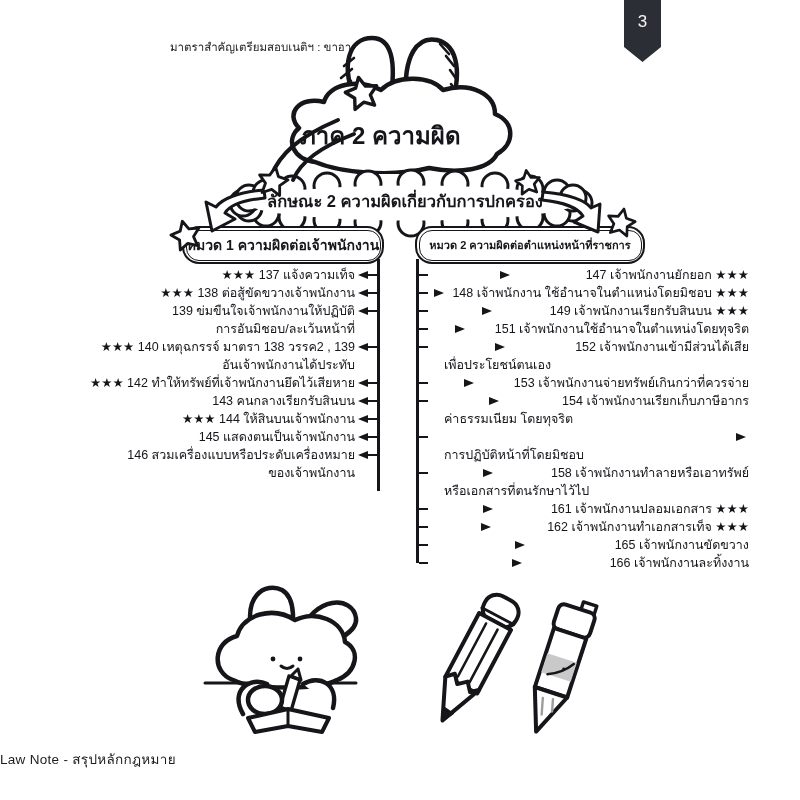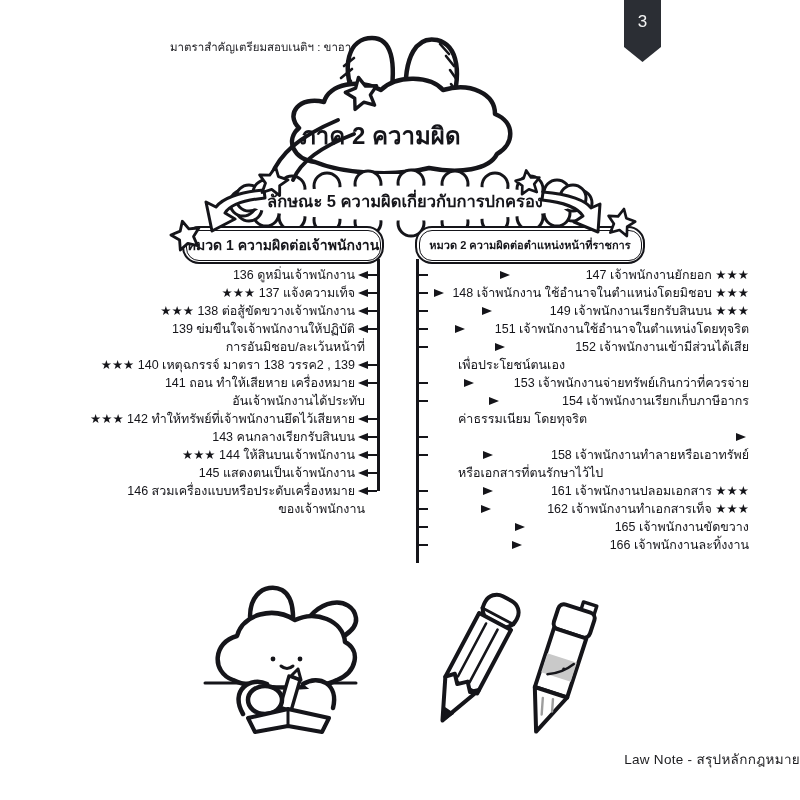--- a/index.html
+++ b/index.html
@@ -34,30 +34,30 @@
   #trunk-left{left:377px;top:259px;height:232px;}
   #trunk-right{left:416px;top:259px;height:304px;}
 
   
   .mlist{position:absolute;top:266px;z-index:3;}
   #chapter1-list{left:88px;width:289px;}
   #chapter2-list{left:419px;width:330px;}
   .row{height:18px;display:flex;align-items:center;white-space:nowrap;font-size:12.5px;}
   .row.l{justify-content:flex-end;}
   .row.r{justify-content:space-between;}
-  .row.l.cont{padding-right:12px;}
-  .row.r.cont{padding-left:39px;}
+  .row.l.cont{padding-right:22px;}
+  .row.r.cont{padding-left:25px;}
   .lab{line-height:18px;}
   .cline{display:block;width:9px;height:0;border-top:2.4px solid #15151a;}
   .ahead{display:block;width:0;height:0;border-top:4.5px solid transparent;border-bottom:4.5px solid transparent;}
   .ahead.al{border-right:10px solid #15151a;margin-left:3px;}
   .ahead.ar{border-left:10px solid #15151a;margin-right:3px;}
 
   
-  #footer{left:0;top:748px;width:800px;text-align:right;font-size:13.5px;color:#1c1c1f;letter-spacing:.3px;}
+  #footer{left:0;top:748px;width:800px;text-align:left;font-size:13.5px;color:#1c1c1f;letter-spacing:.3px;}
 </style>
 </head>
 <body>
 
 <div id="page">
 
   <div class="abs" id="header-note">มาตราสำคัญเตรียมสอบเนติฯ : ขาอาญา</div>
 
   <div class="abs" id="bookmark">
     <span>3</span>
@@ -98,21 +98,21 @@
         <circle cx="147" cy="12" r="13"></circle>
       <circle cx="190" cy="11" r="13"></circle>
         <circle cx="234" cy="12" r="13"></circle>
         <circle cx="274" cy="14" r="13"></circle>
       <circle cx="309" cy="17" r="13"></circle>
         <circle cx="336" cy="21" r="13"></circle>
         <circle cx="352" cy="26" r="13"></circle>
     </g>
     <ellipse cx="190" cy="31" rx="164" ry="17.5" fill="#fff"></ellipse>
   </svg>
-  <div class="abs" id="banner-title">ลักษณะ 5 ความผิดเกี่ยวกับการปกครอง</div>
+  <div class="abs" id="banner-title">ลักษณะ 2 ความผิดเกี่ยวกับการปกครอง</div>
 
   <svg class="abs" style="left:0;top:0;z-index:5;" width="800" height="800" viewBox="0 0 800 800" fill="none" stroke="#15151a" stroke-linecap="round" stroke-linejoin="round">
     <path d="M338,120 C298,137 280,154 271,176" stroke-width="4"></path>
     <path d="M354,134 C321,147 301,161 293,180" stroke-width="4"></path>
     <path d="M264,190 C238,192 222,199 216,207 L206,202 L212,231 L235,219 L225,213 C230,205 244,200 265,198 Z" fill="#fff" stroke-width="3"></path>
     <path d="M543,192 C570,194 586,201 591,208 L600,204 L598,232 L574,222 L583,216 C578,208 563,202 542,200 Z" fill="#fff" stroke-width="3"></path>
     <path d="M205,683 L248,683 M330,683 L356,683" stroke-width="3"></path>
   </svg>
 
   <svg class="abs" style="left:255px;top:164px;z-index:6;" width="36" height="36" viewBox="-19 -19 38 38">
@@ -132,25 +132,20 @@
     <span class="t">หมวด 1 ความผิดต่อเจ้าพนักงาน</span>
   </div>
   <div class="chapter-box" id="chapter2-box">
     <span class="t">หมวด 2 ความผิดต่อตำแหน่งหน้าที่ราชการ</span>
   </div>
 
   <div class="trunk" id="trunk-left"></div>
   <div class="trunk" id="trunk-right"></div>
   <div class="mlist" id="chapter1-list">
       <div class="row l">
-        <span class="lab">136 ดูหมิ่นเจ้าพนักงาน</span>
-        <i class="ahead al"></i>
-        <i class="cline"></i>
-      </div>
-      <div class="row l">
         <span class="lab">★★★ 137 แจ้งความเท็จ</span>
         <i class="ahead al"></i>
         <i class="cline"></i>
       </div>
       <div class="row l">
         <span class="lab">★★★ 138 ต่อสู้ขัดขวางเจ้าพนักงาน</span>
         <i class="ahead al"></i>
         <i class="cline"></i>
       </div>
       <div class="row l">
@@ -159,25 +154,20 @@
         <i class="cline"></i>
       </div>
       <div class="row l cont">
         <span class="lab">การอันมิชอบ/ละเว้นหน้าที่</span>
       </div>
       <div class="row l">
         <span class="lab">★★★ 140 เหตุฉกรรจ์ มาตรา 138 วรรค2 , 139</span>
         <i class="ahead al"></i>
         <i class="cline"></i>
       </div>
-      <div class="row l">
-        <span class="lab">141 ถอน ทำให้เสียหาย เครื่องหมาย</span>
-        <i class="ahead al"></i>
-        <i class="cline"></i>
-      </div>
       <div class="row l cont">
         <span class="lab">อันเจ้าพนักงานได้ประทับ</span>
       </div>
       <div class="row l">
         <span class="lab">★★★ 142 ทำให้ทรัพย์ที่เจ้าพนักงานยึดไว้เสียหาย</span>
         <i class="ahead al"></i>
         <i class="cline"></i>
       </div>
       <div class="row l">
         <span class="lab">143 คนกลางเรียกรับสินบน</span>
@@ -241,20 +231,23 @@
         <i class="cline"></i>
         <i class="ahead ar"></i>
         <span class="lab">154 เจ้าพนักงานเรียกเก็บภาษีอากร</span>
       </div>
       <div class="row r cont">
         <span class="lab">ค่าธรรมเนียม โดยทุจริต</span>
       </div>
       <div class="row r">
         <i class="cline"></i>
         <i class="ahead ar"></i>
+      </div>
+      <div class="row r cont">
+        <span class="lab">การปฏิบัติหน้าที่โดยมิชอบ</span>
       </div>
       <div class="row r">
         <i class="cline"></i>
         <i class="ahead ar"></i>
         <span class="lab">158 เจ้าพนักงานทำลายหรือเอาทรัพย์</span>
       </div>
       <div class="row r cont">
         <span class="lab">หรือเอกสารที่ตนรักษาไว้ไป</span>
       </div>
       <div class="row r">

